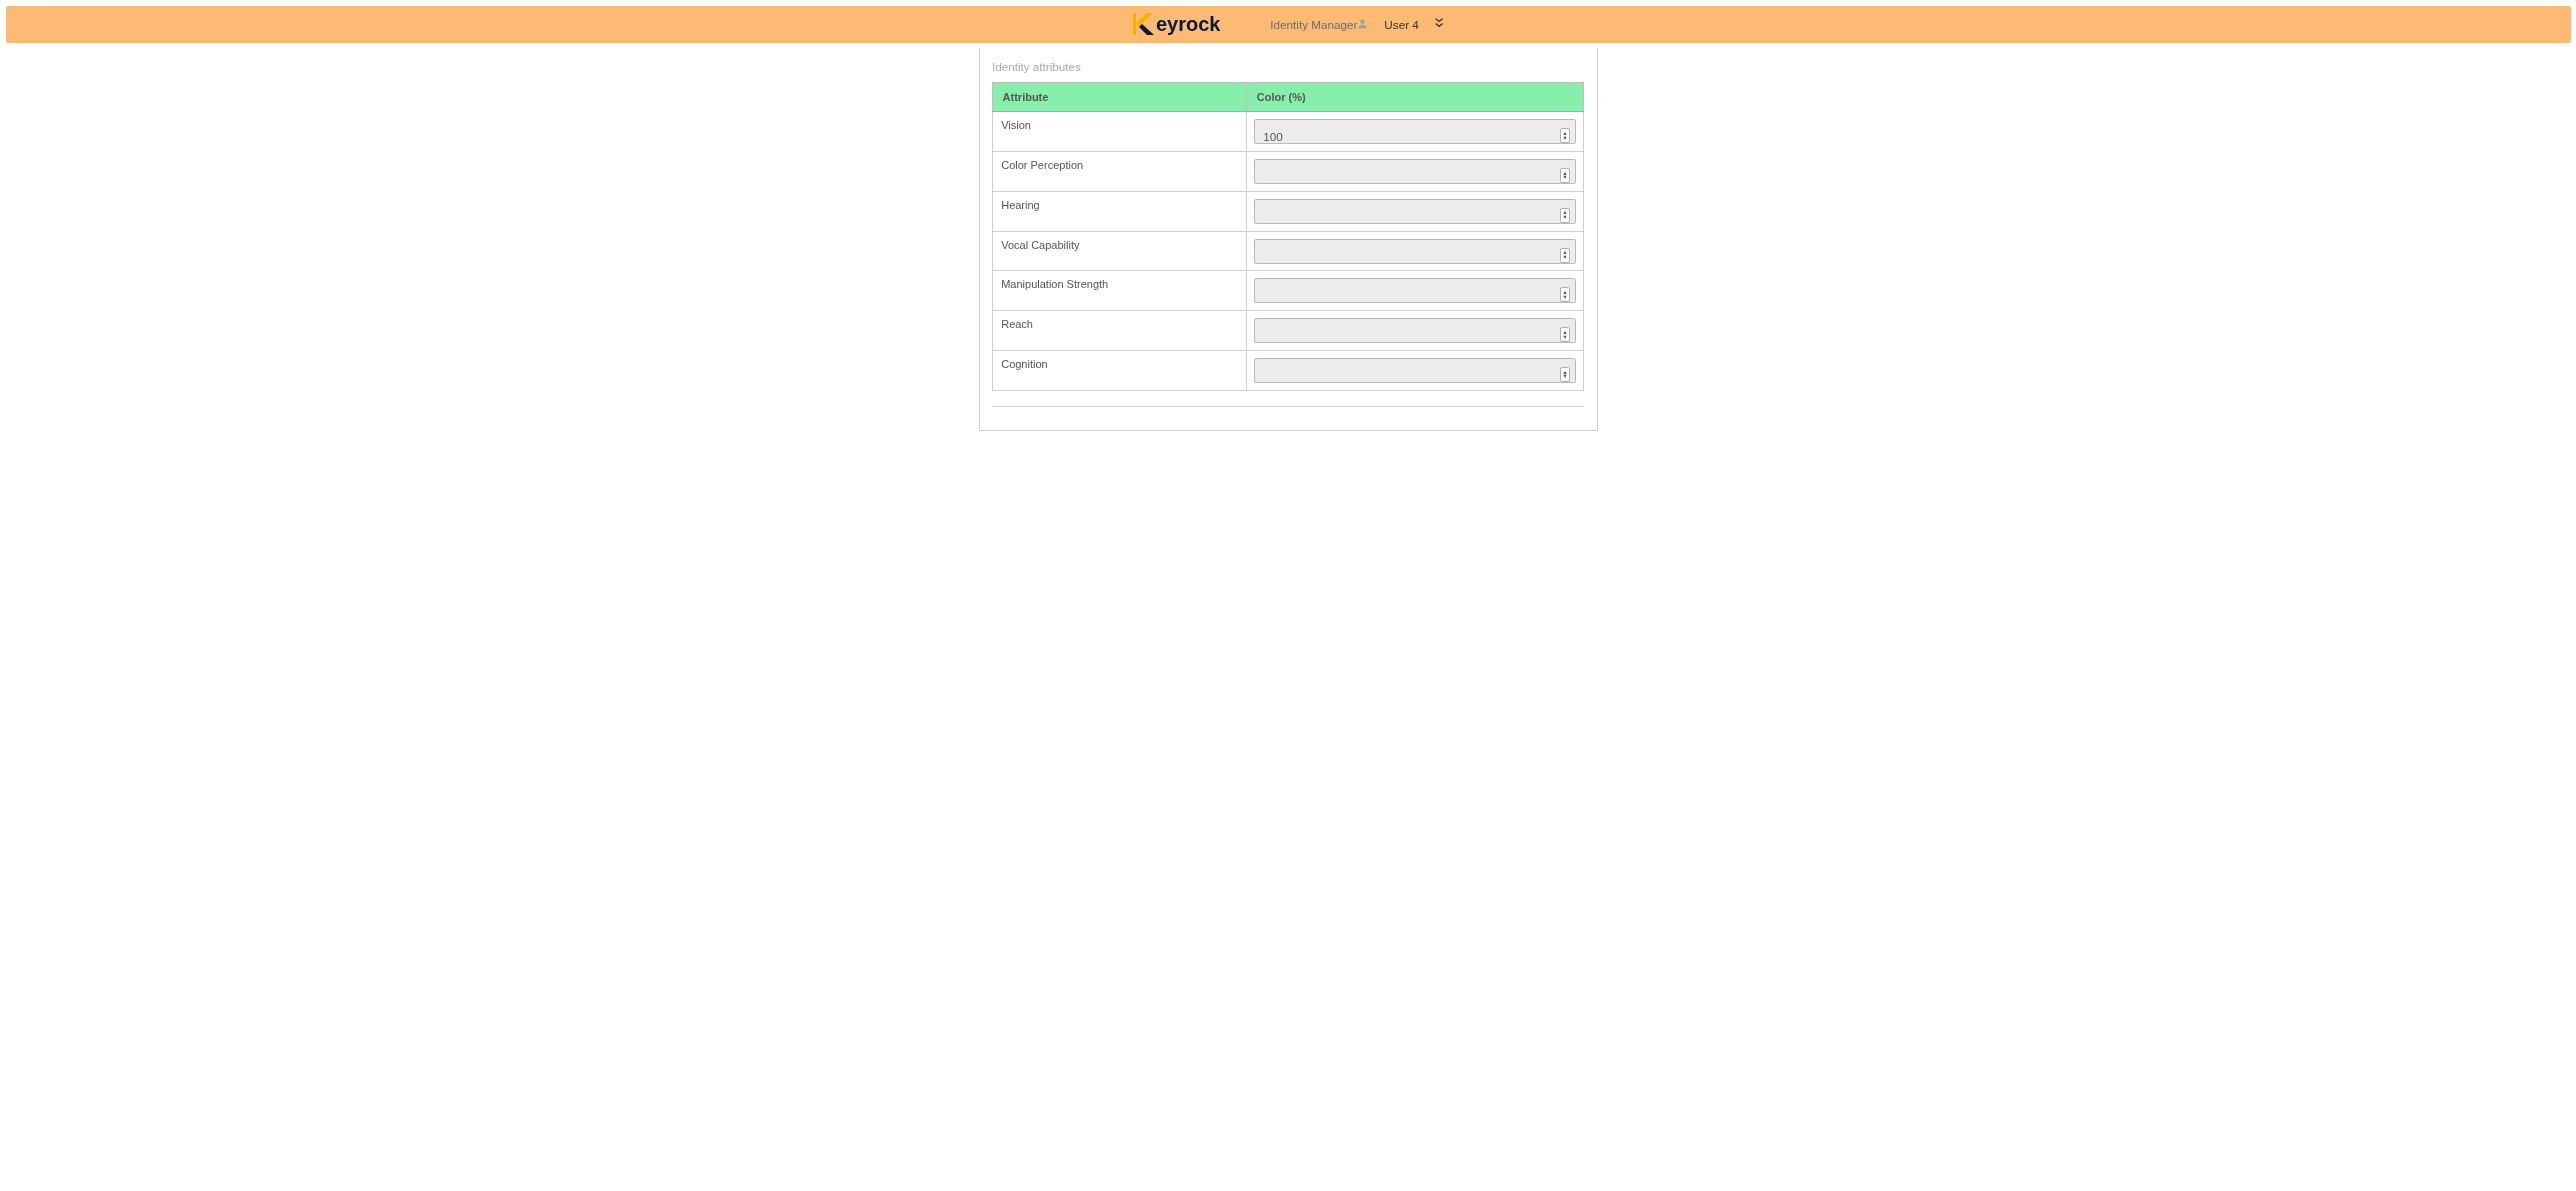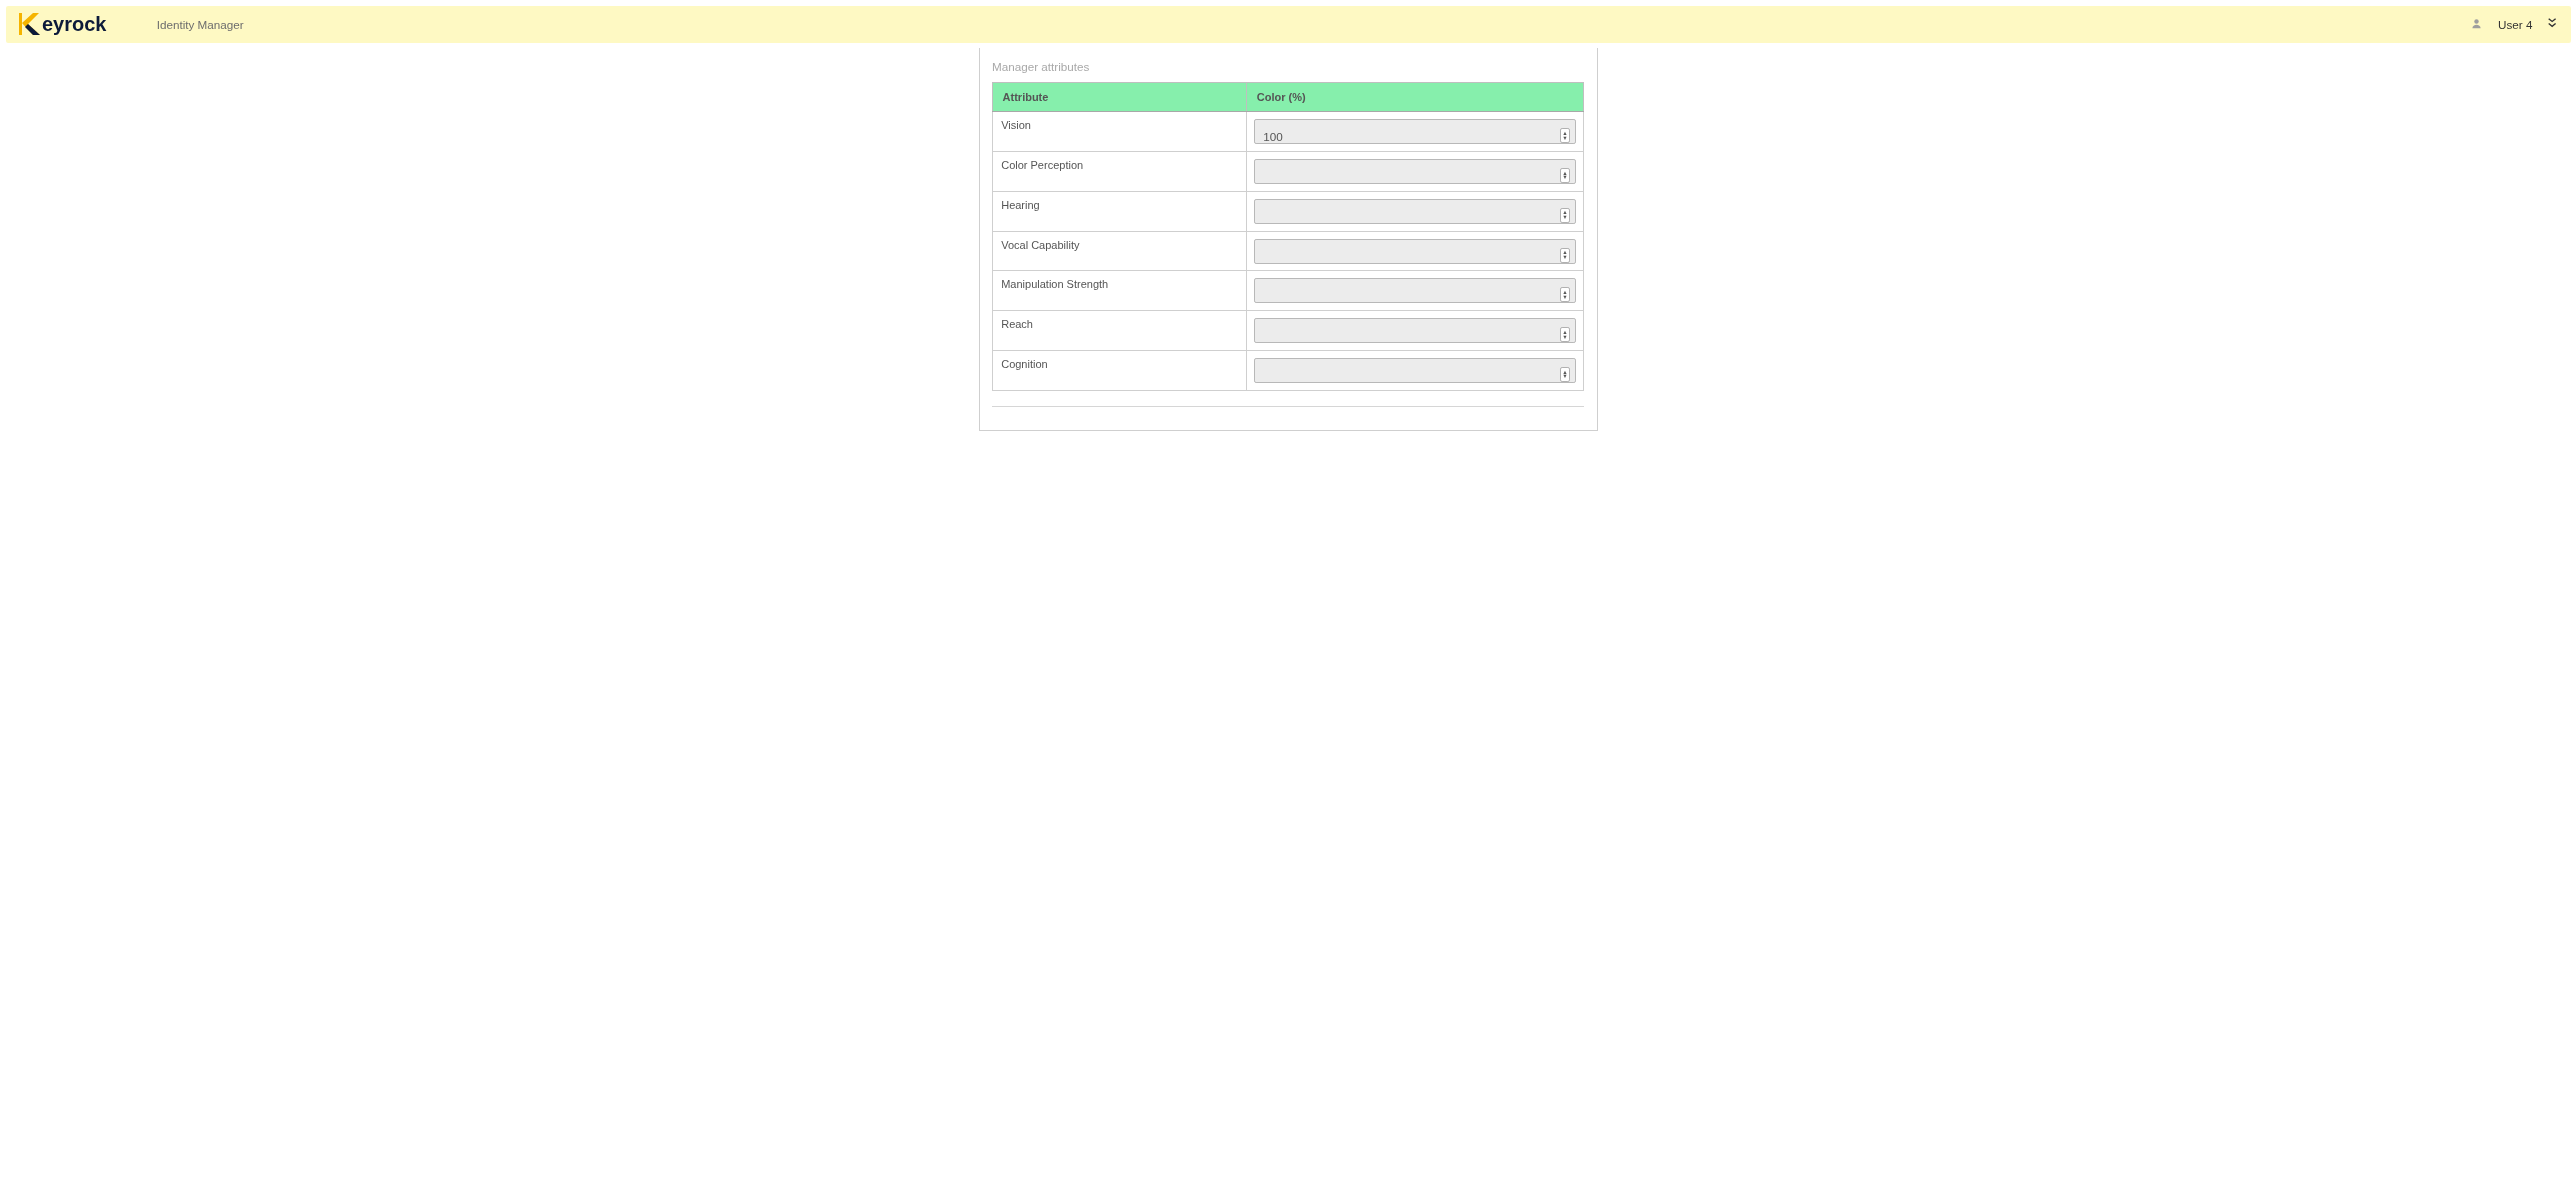--- a/index.html
+++ b/index.html
@@ -7,26 +7,26 @@
     width: 100%;
     font-family: Verdana, Geneva, sans-serif;
     background: #ffffff;
     color: #333;
   }
   
   .topbar {
     width: calc(100% - 11px);
     margin: 5.5px;
     height: 37px;
-    background: #fef9c3;
+    background: #fdba74;
     border-radius: 2.1px;
     display: flex;
     align-items: center;
     padding: 0 13.8px;
-    justify-content: space-between;
+    justify-content: center;
   }
   .brand {
     display: flex;
     align-items: center;
     gap: 12.4px;
   }
   .logo {
     display: flex;
     align-items: center;
   }
@@ -176,21 +176,21 @@
         <path d="M1 1 L6 5 L11 1"></path>
         <path d="M1 8 L6 12 L11 8"></path>
       </svg>
     </span>
   </div>
 </div>
 
 <div class="panel-wrap">
   <div class="panel">
 
-    <div class="section-title">Manager attributes</div>
+    <div class="section-title">Identity attributes</div>
 
     <table class="attr">
       <thead>
         <tr>
           <th>Attribute</th>
           <th>Color (%)</th>
         </tr>
       </thead>
       <tbody id="attr-rows">
           <tr>

